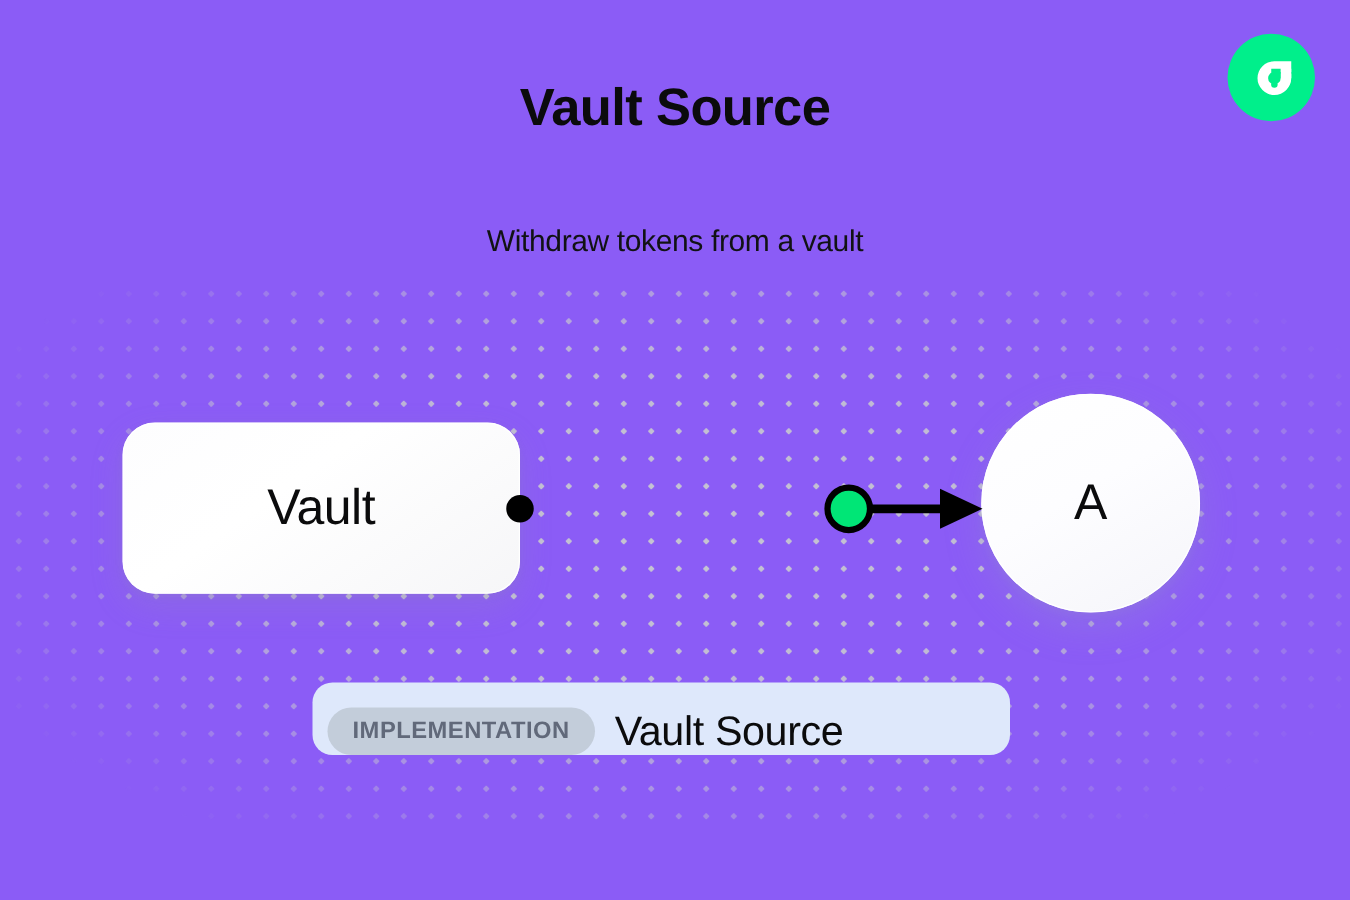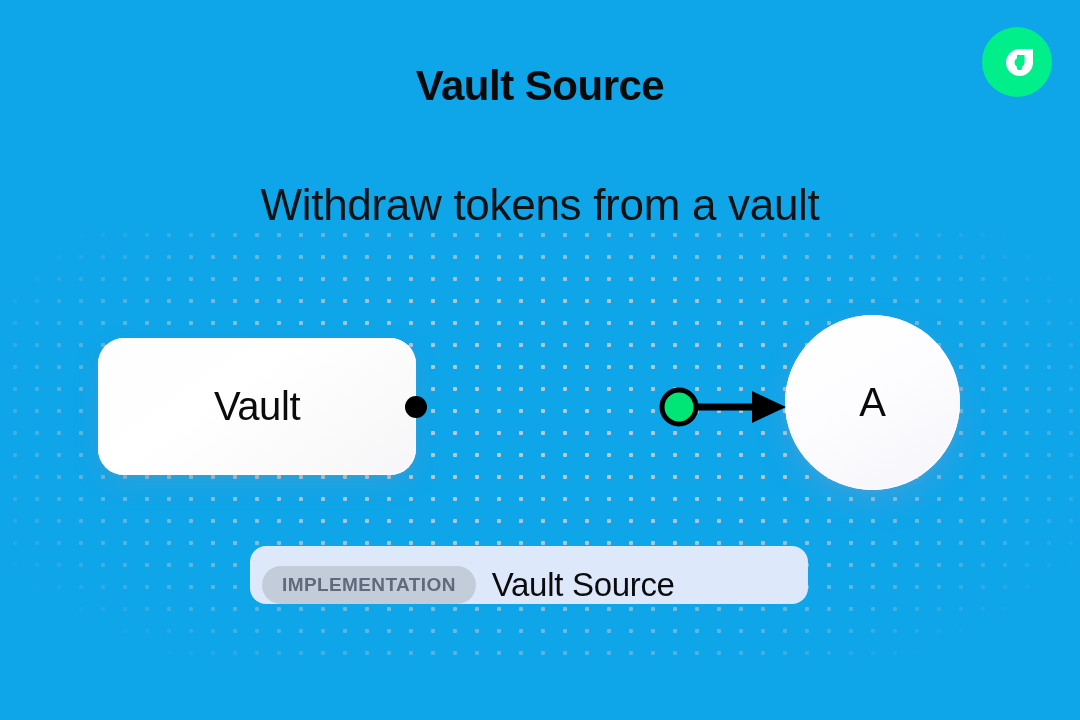--- a/index.html
+++ b/index.html
@@ -7,21 +7,21 @@
   html, body {
     width:1080px; height:720px;
     font-family:"Liberation Sans", sans-serif;
     background:#efefef;
     overflow:hidden;
   }
 
   #stage {
     position:relative;
     width:1080px; height:720px;
-    background:#0ea5e9;
+    background:#8b5cf6;
   }
 
   
   #dot-grid {
     position:absolute;
     left:0; top:218px;
     width:1080px; height:450px;
     background-image:radial-gradient(#c9cbce 2.1px, transparent 2.2px);
     background-size:22px 22px;
     background-position:4px 6px;
@@ -37,21 +37,21 @@
   
   #page-title {
     position:absolute; left:0; top:62px; width:1080px;
     text-align:center;
     font-size:42px; font-weight:700; letter-spacing:-.5px;
     color:#0b0b0c;
   }
   #page-subtitle {
     position:absolute; left:0; top:180px; width:1080px;
     text-align:center;
-    font-size:44px; font-weight:400; letter-spacing:-.3px;
+    font-size:24px; font-weight:400; letter-spacing:-.3px;
     color:#111214;
   }
 
   
   #brand-logo {
     position:absolute; left:982px; top:27px;
     width:70px; height:70px; border-radius:50%;
     background:#00ef8b;
     display:flex; align-items:center; justify-content:center;
   }

